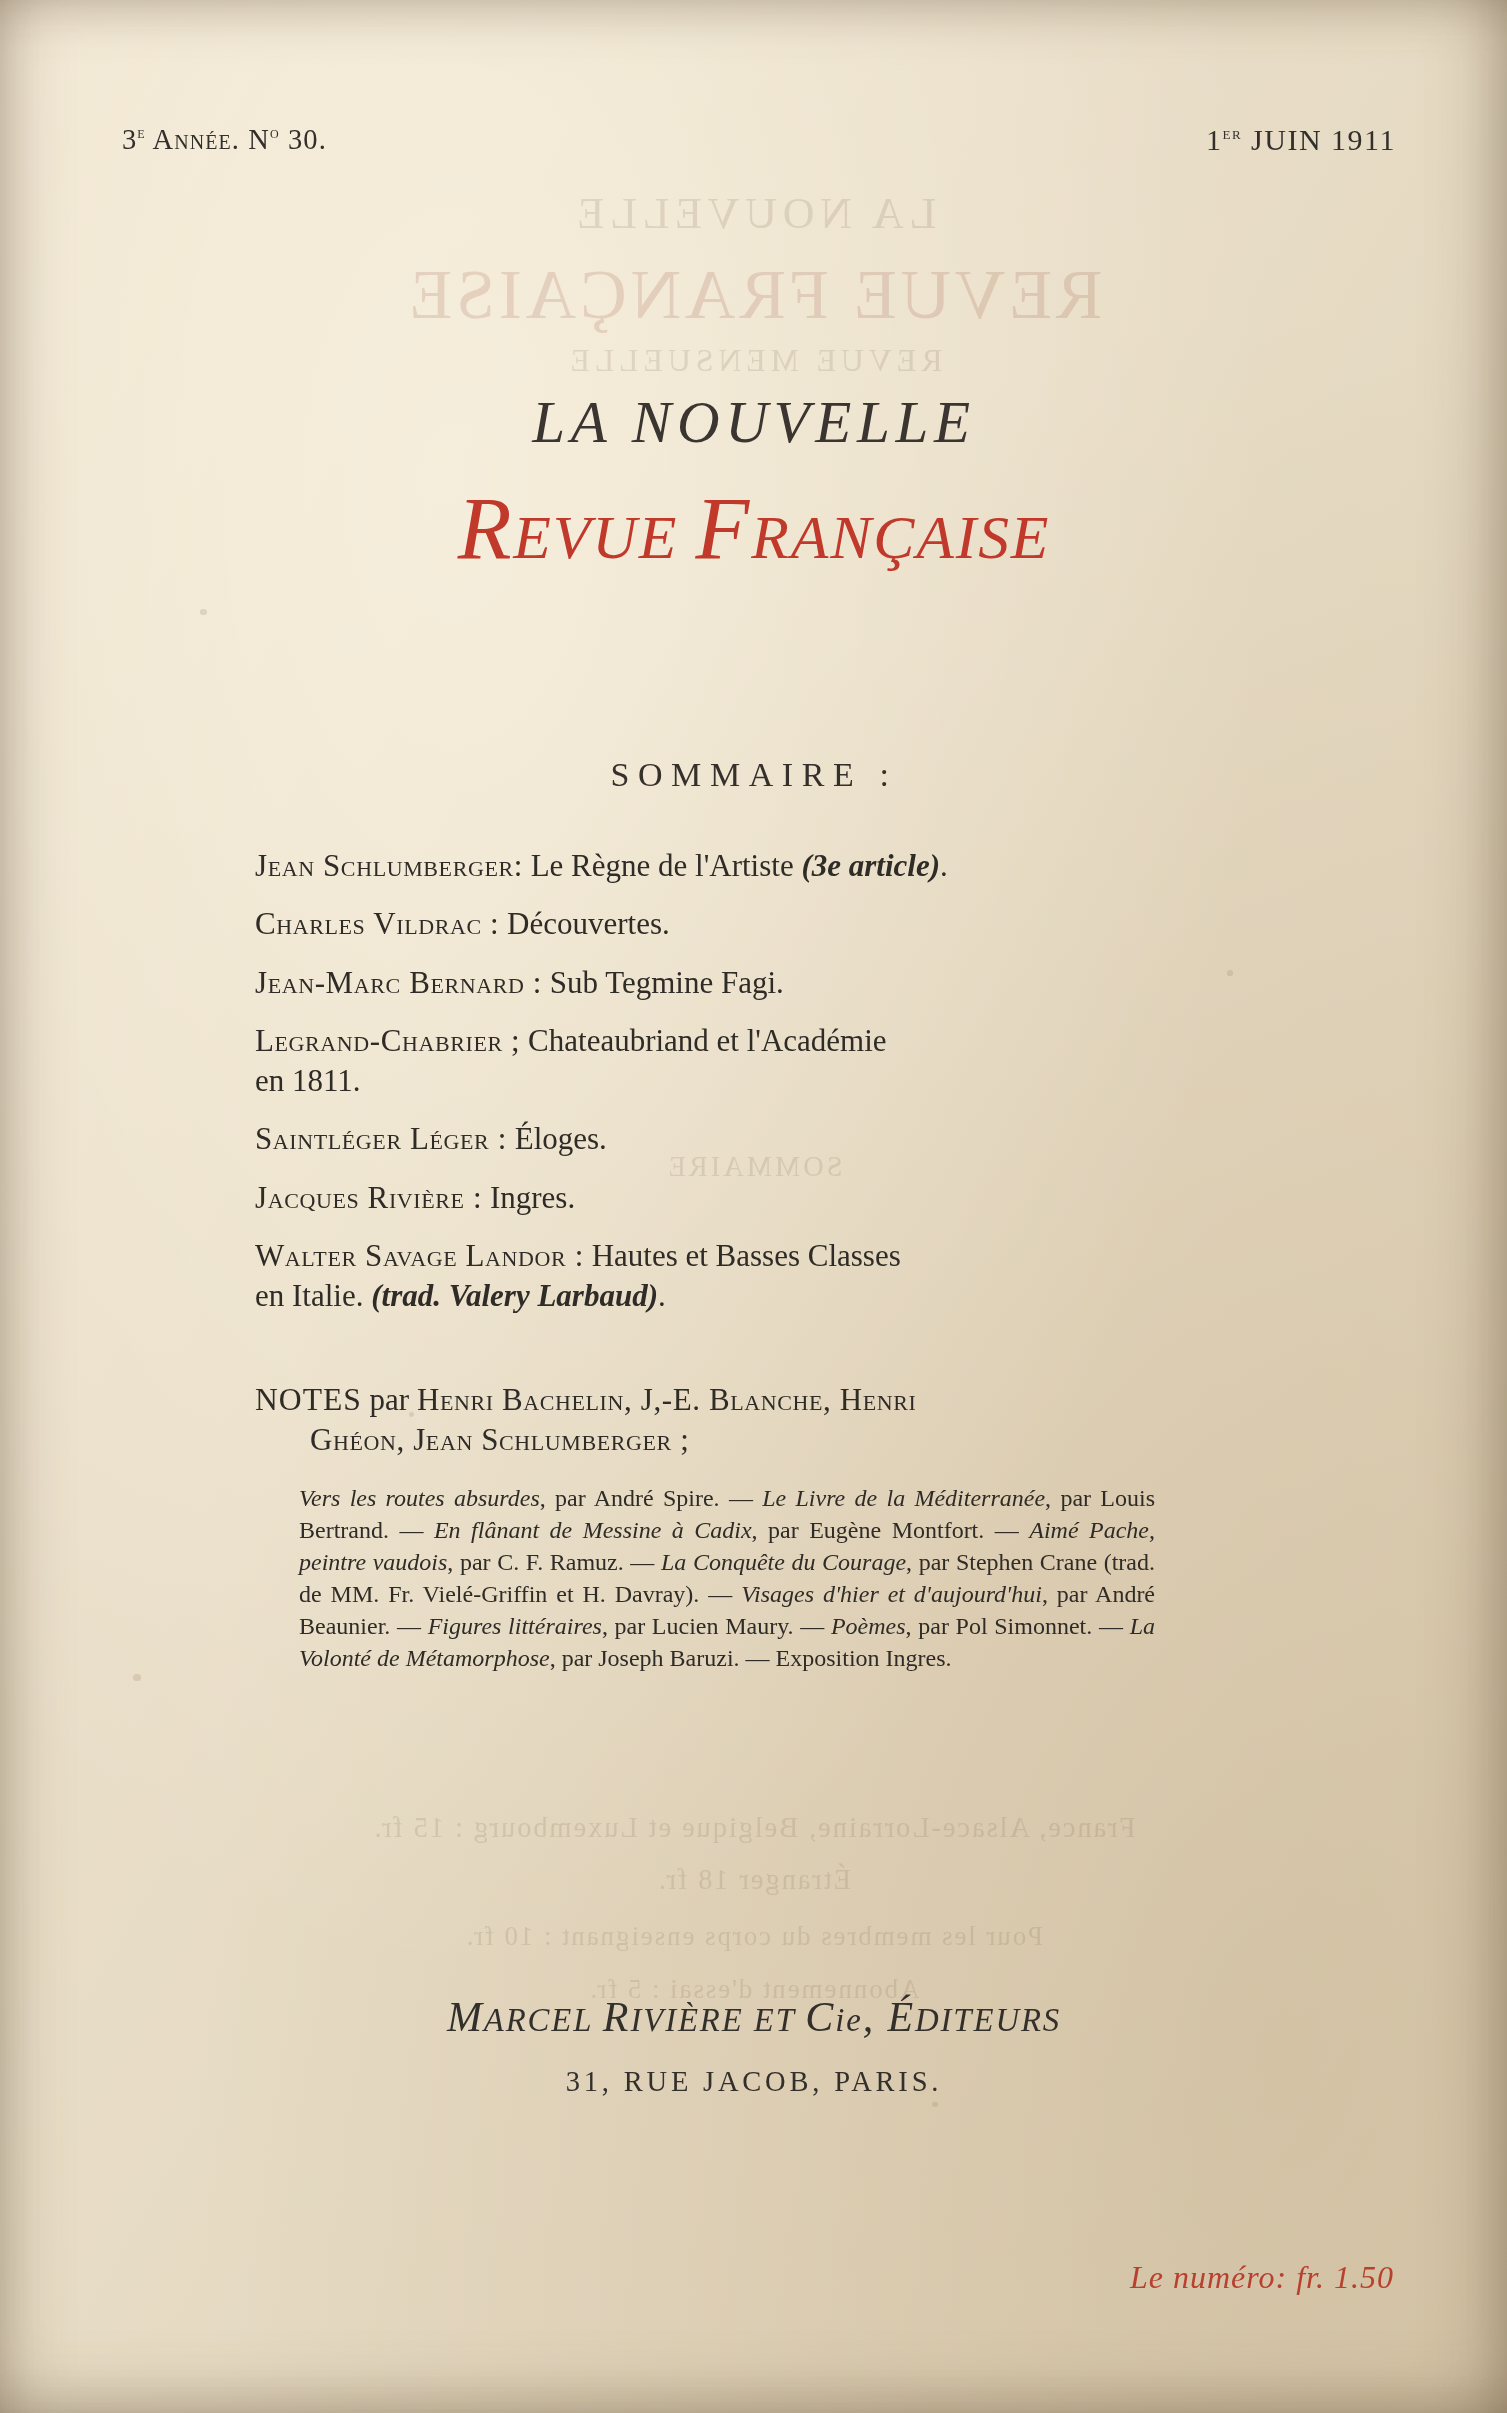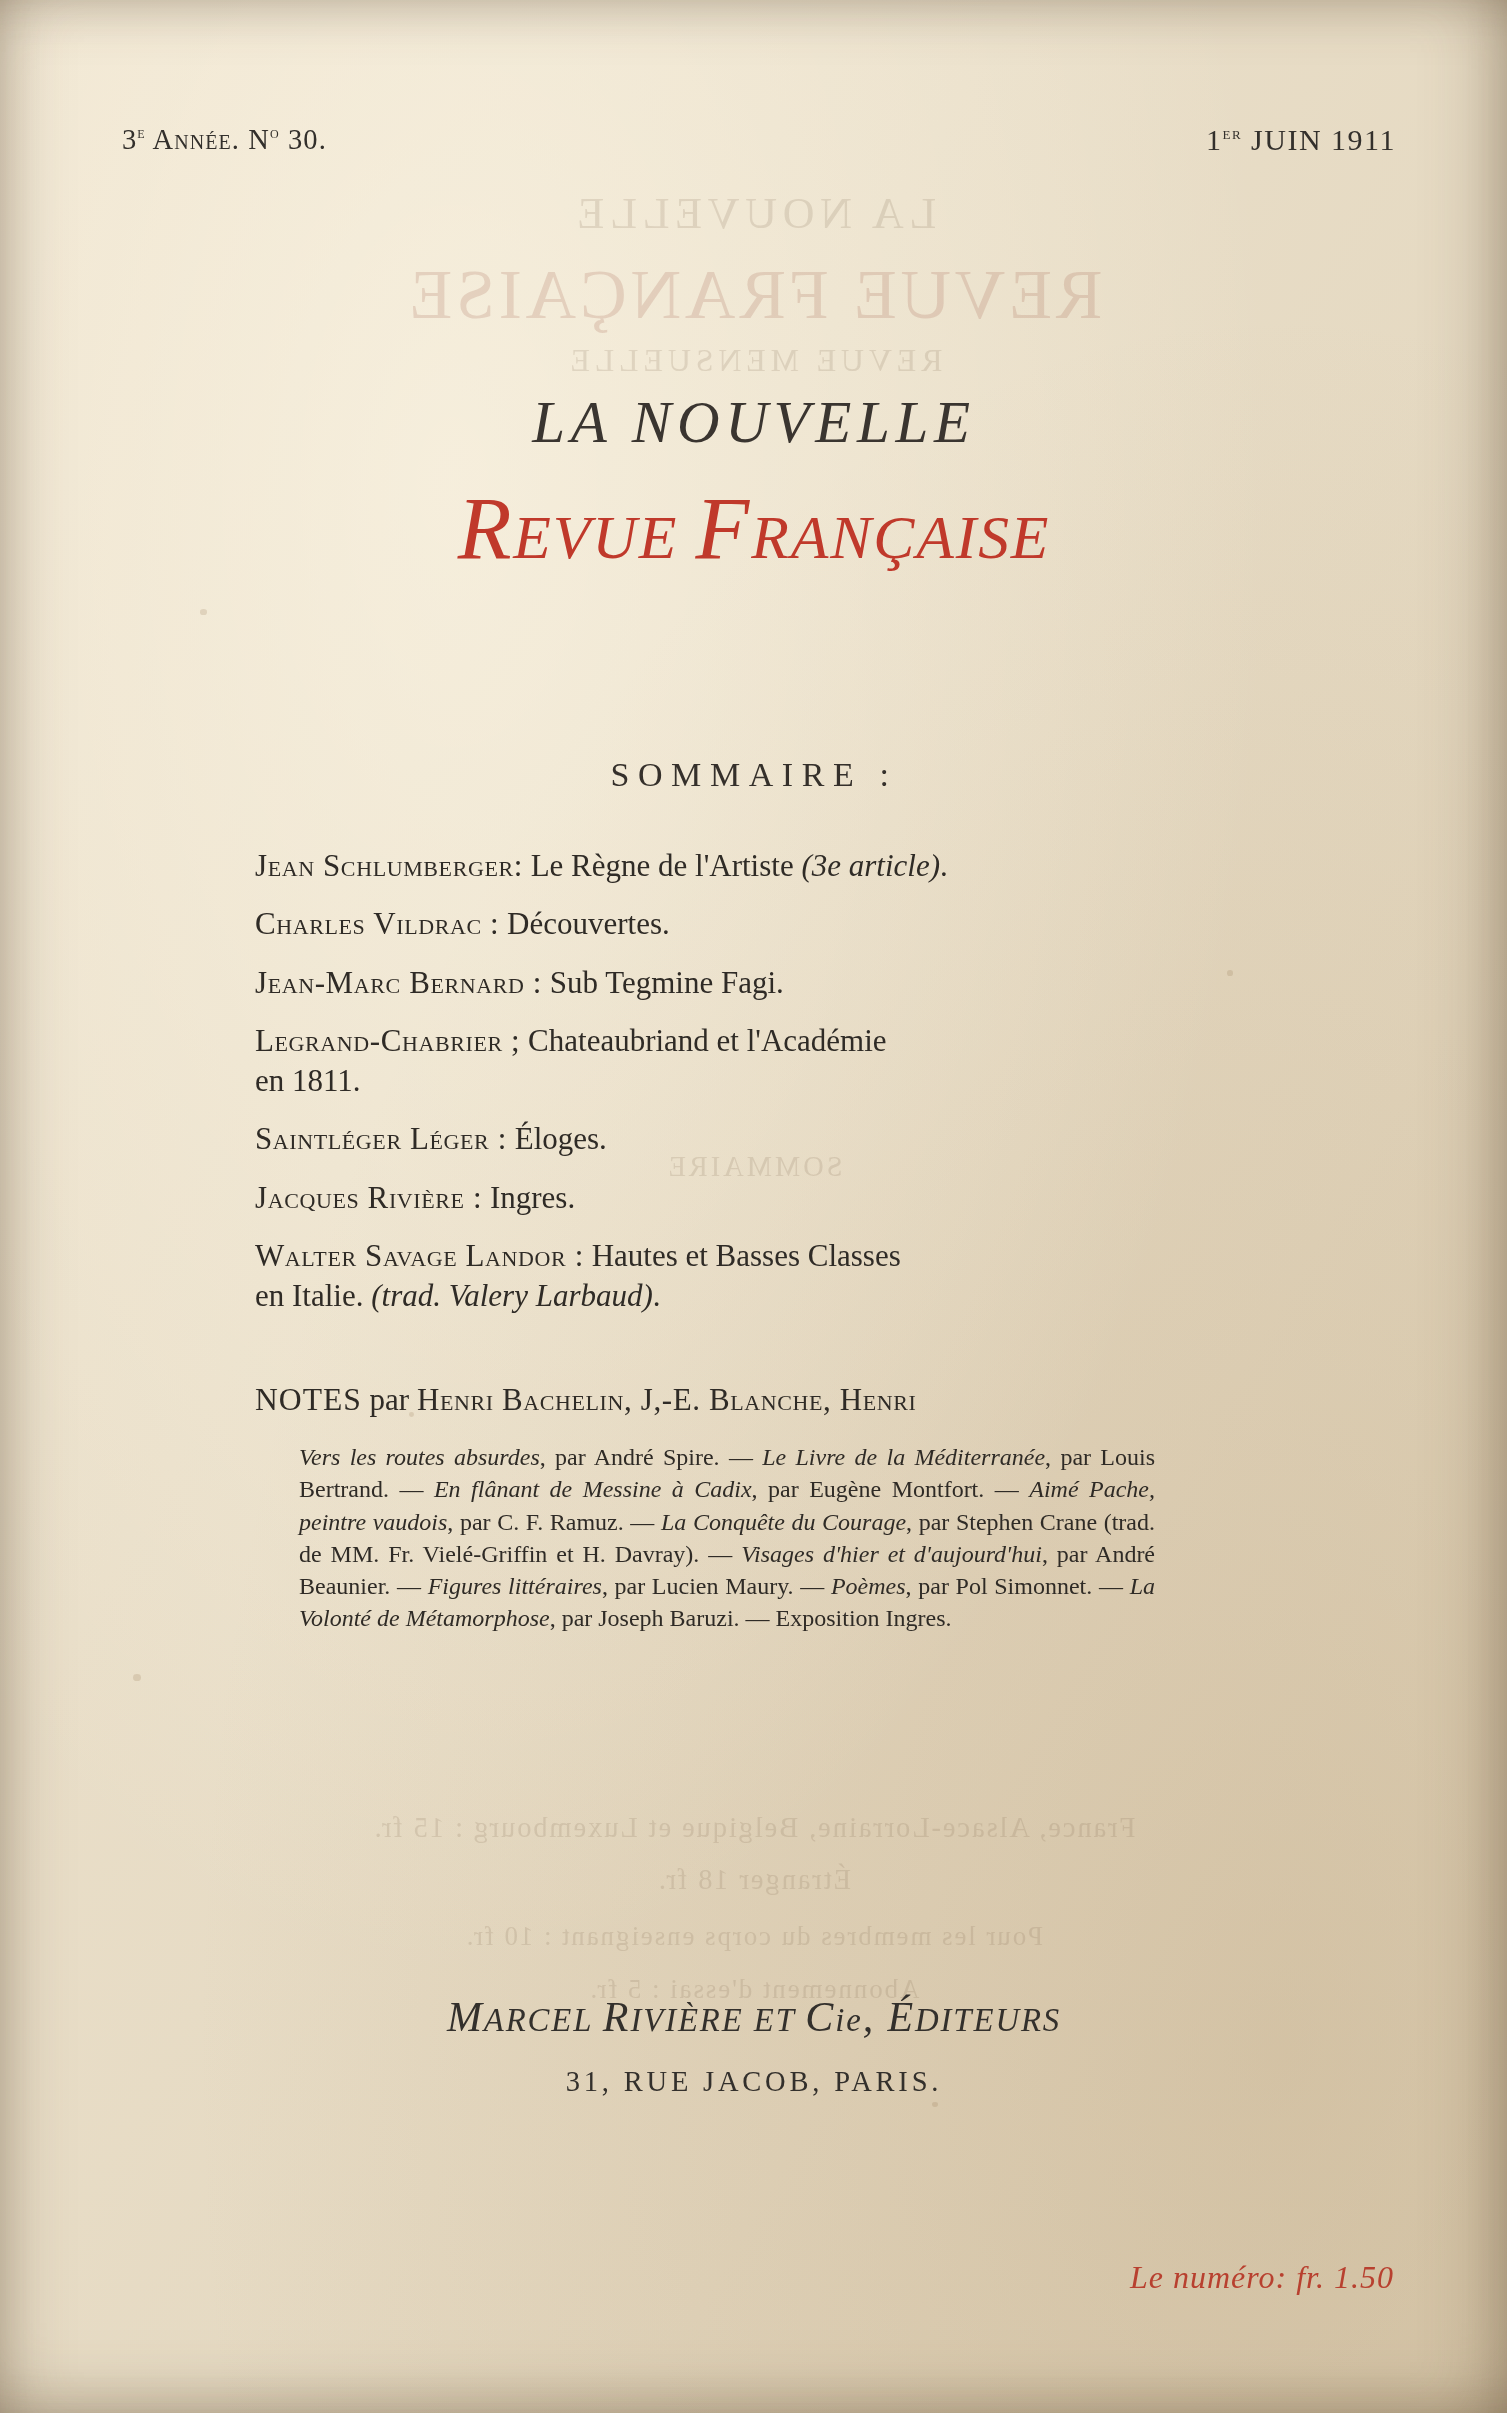--- a/index.html
+++ b/index.html
@@ -122,21 +122,21 @@
     width: 1008px;
   }
   .toc-entry {
     font-size: 31px;
     line-height: 1.30;
     margin-bottom: 18px;
     color: #2f2b26;
     text-align: left;
   }
   .toc-entry .au { font-variant: small-caps; letter-spacing: 0.6px; }
-  .toc-entry .it { font-style: italic; }
+  .toc-entry .it { font-style: italic; font-weight: bold; }
   .cont { display: block; text-align: left; }
 
   .notes-block {
     position: absolute;
     top: 1379px;
     left: 255px;
     width: 1008px;
   }
   .notes-head {
     font-size: 31px;
@@ -263,20 +263,21 @@
     <div class="toc-entry">
       <span class="au">Walter Savage Landor :</span><span> Hautes et Basses Classes</span>
       <span class="cont"><span>en Italie. </span><span class="it">(trad. Valery Larbaud)</span><span>.</span></span>
     </div>
 
   </div>
 
   <div class="notes-block">
     <div class="notes-head">
       <span class="big">NOTES</span><span> par </span><span class="au">Henri Bachelin, J,-E. Blanche, Henri</span>
+      <span class="au l2">Ghéon, Jean Schlumberger ;</span>
     </div>
 
     <div class="notes-body">
       <span class="it">Vers les routes absurdes</span><span>, par André Spire. — </span><span class="it">Le Livre de la Méditerranée</span><span>, par Louis Bertrand. — </span><span class="it">En flânant de Messine à Cadix</span><span>, par Eugène Montfort. — </span><span class="it">Aimé Pache, peintre vaudois</span><span>, par C. F. Ramuz. — </span><span class="it">La Conquête du Courage</span><span>, par Stephen Crane (trad. de MM. Fr. Vielé-Griffin et H. Davray). — </span><span class="it">Visages d'hier et d'aujourd'hui</span><span>, par André Beaunier. — </span><span class="it">Figures littéraires</span><span>, par Lucien Maury. — </span><span class="it">Poèmes</span><span>, par Pol Simonnet. — </span><span class="it">La Volonté de Métamorphose</span><span>, par Joseph Baruzi. — Exposition Ingres.</span>
     </div>
 
   </div>
 
   <div class="publisher">
     <div class="pub-name"><span>M</span><span class="sc">ARCEL </span><span>R</span><span class="sc">IVIÈRE ET </span><span>C</span><span class="sc">ie</span><span>, </span><span>É</span><span class="sc">DITEURS</span></div>

